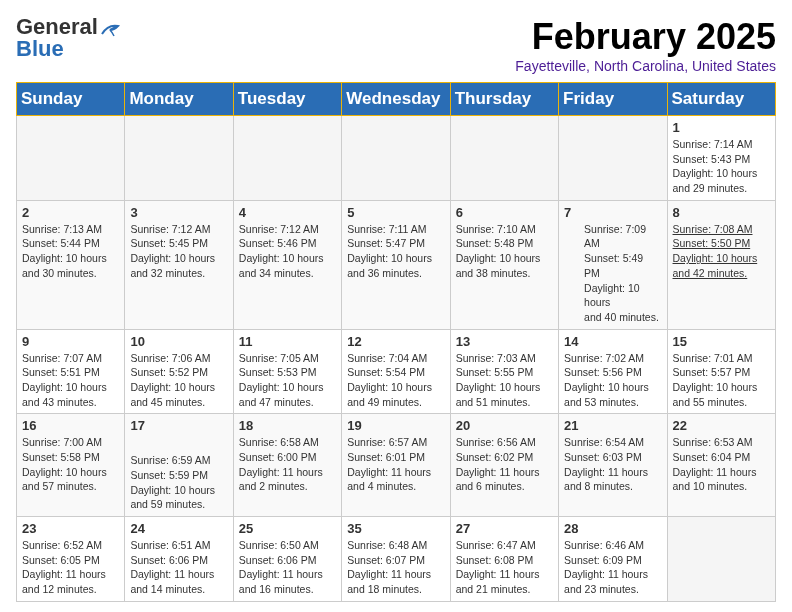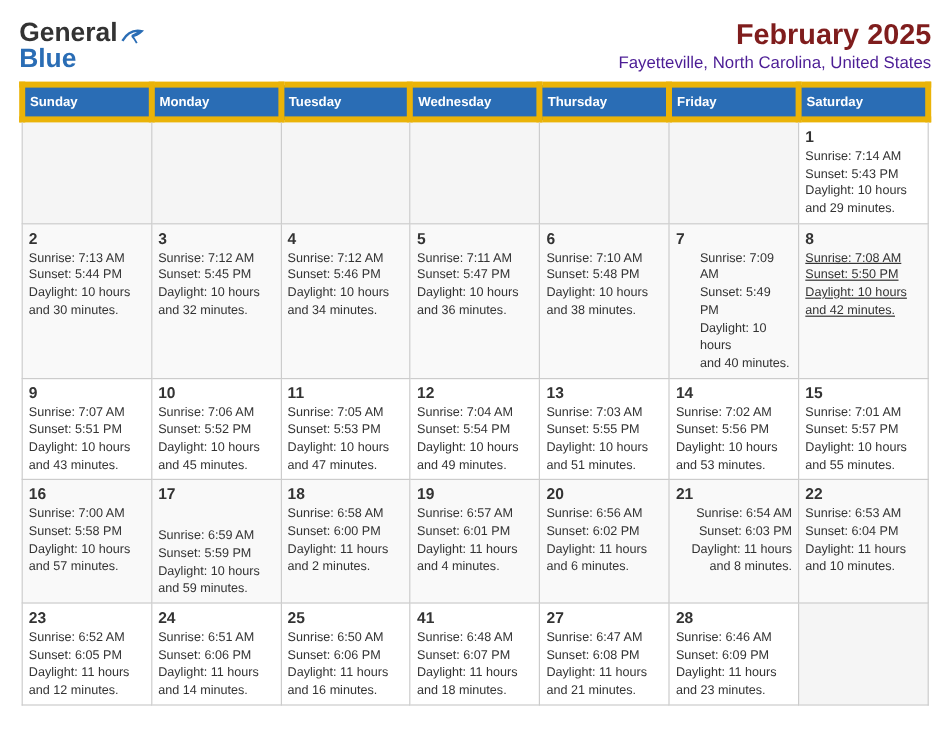--- a/index.html
+++ b/index.html
@@ -28,41 +28,41 @@
       color: #333;
     }
     .logo-row {
       display: flex;
       align-items: flex-end;
     }
     .title-area {
       text-align: right;
     }
     .month-year {
-      font-size: 24px;
+      font-size: 36px;
       font-weight: bold;
-      color: #7f1d1d;
+      color: #000000;
     }
     .location {
       font-size: 14px;
       color: #4c1d95;
     }
     .calendar {
       width: 100%;
       border-collapse: collapse;
       border: 1px solid #ccc;
     }
     .calendar th {
       background: #2a6db5;
       color: #fff;
-      font-size: 11px;
+      font-size: 17px;
       font-weight: bold;
       padding: 6px 4px;
       text-align: left;
-      border: 5px solid #eab308;
+      border: 1px solid #eab308;
     }
     .calendar td {
       vertical-align: top;
       border: 1px solid #ccc;
       padding: 4px 5px;
       width: 108px;
       min-height: 80px;
       font-size: 11px;
       color: #333;
       background: #fff;
@@ -266,21 +266,21 @@
         </td>
         <td>
           <span class="day-num">20</span>
           <div class="day-info" style="white-space: pre-line;">Sunrise: 6:56 AM
 Sunset: 6:02 PM
 Daylight: 11 hours
 and 6 minutes.</div>
         </td>
         <td>
           <span class="day-num">21</span>
-          <div class="day-info" style="white-space: pre-line; text-align: right;">Sunrise: 6:54 AM
+          <div class="day-info" style="white-space: pre-line;">Sunrise: 6:54 AM
 Sunset: 6:03 PM
 Daylight: 11 hours
 and 8 minutes.</div>
         </td>
         <td>
           <span class="day-num">22</span>
           <div class="day-info" style="white-space: pre-line;">Sunrise: 6:53 AM
 Sunset: 6:04 PM
 Daylight: 11 hours
 and 10 minutes.</div>
@@ -302,21 +302,21 @@
 and 14 minutes.</div>
         </td>
         <td>
           <span class="day-num">25</span>
           <div class="day-info" style="white-space: pre-line;">Sunrise: 6:50 AM
 Sunset: 6:06 PM
 Daylight: 11 hours
 and 16 minutes.</div>
         </td>
         <td>
-          <span class="day-num">41</span>
+          <span class="day-num">35</span>
           <div class="day-info" style="white-space: pre-line;">Sunrise: 6:48 AM
 Sunset: 6:07 PM
 Daylight: 11 hours
 and 18 minutes.</div>
         </td>
         <td>
           <span class="day-num">27</span>
           <div class="day-info" style="white-space: pre-line;">Sunrise: 6:47 AM
 Sunset: 6:08 PM
 Daylight: 11 hours

